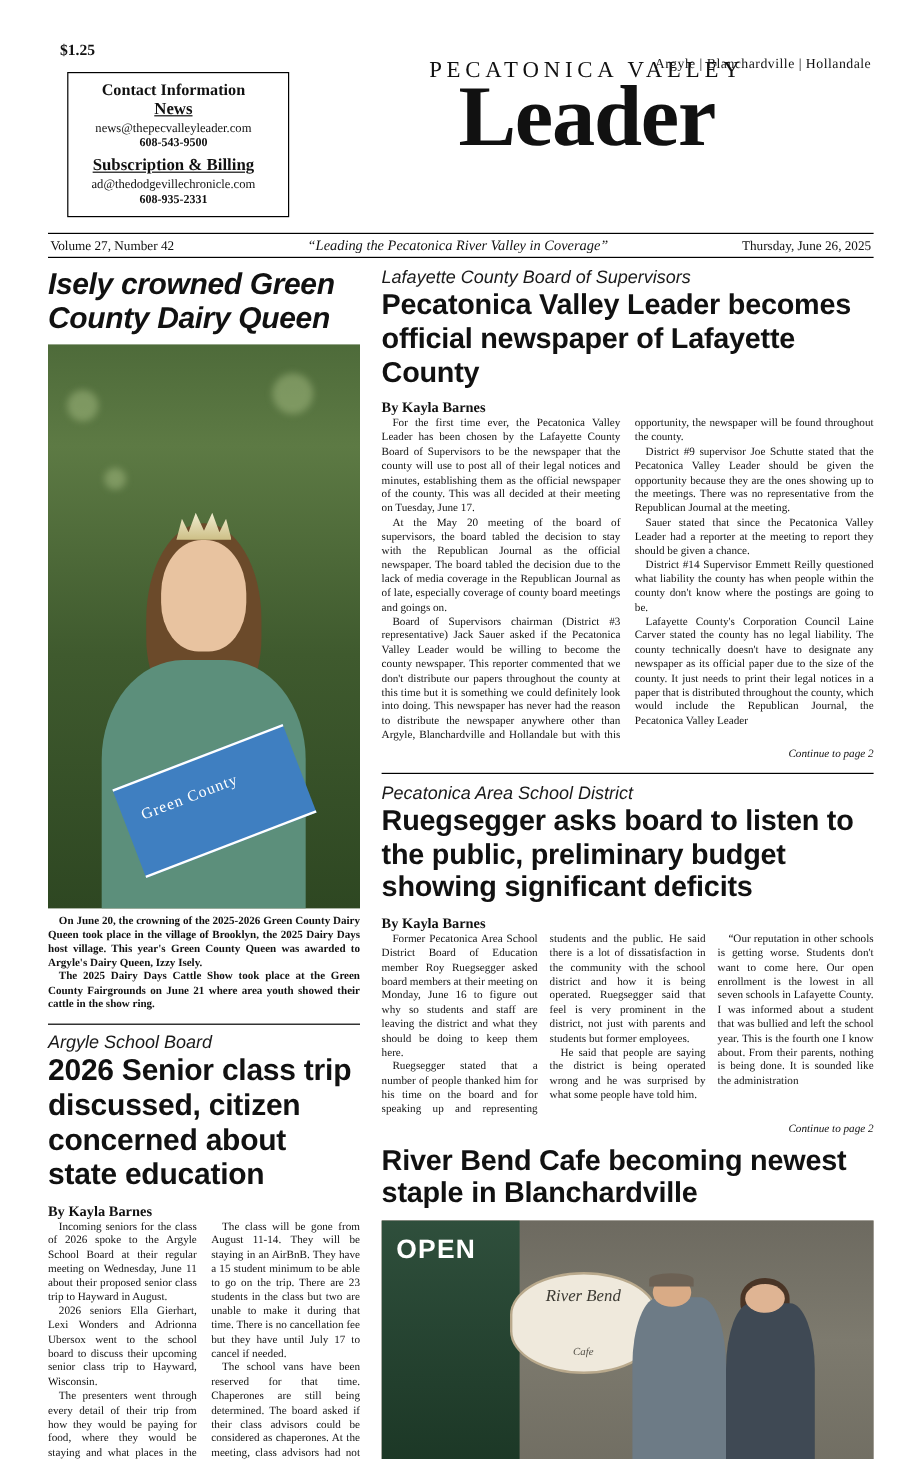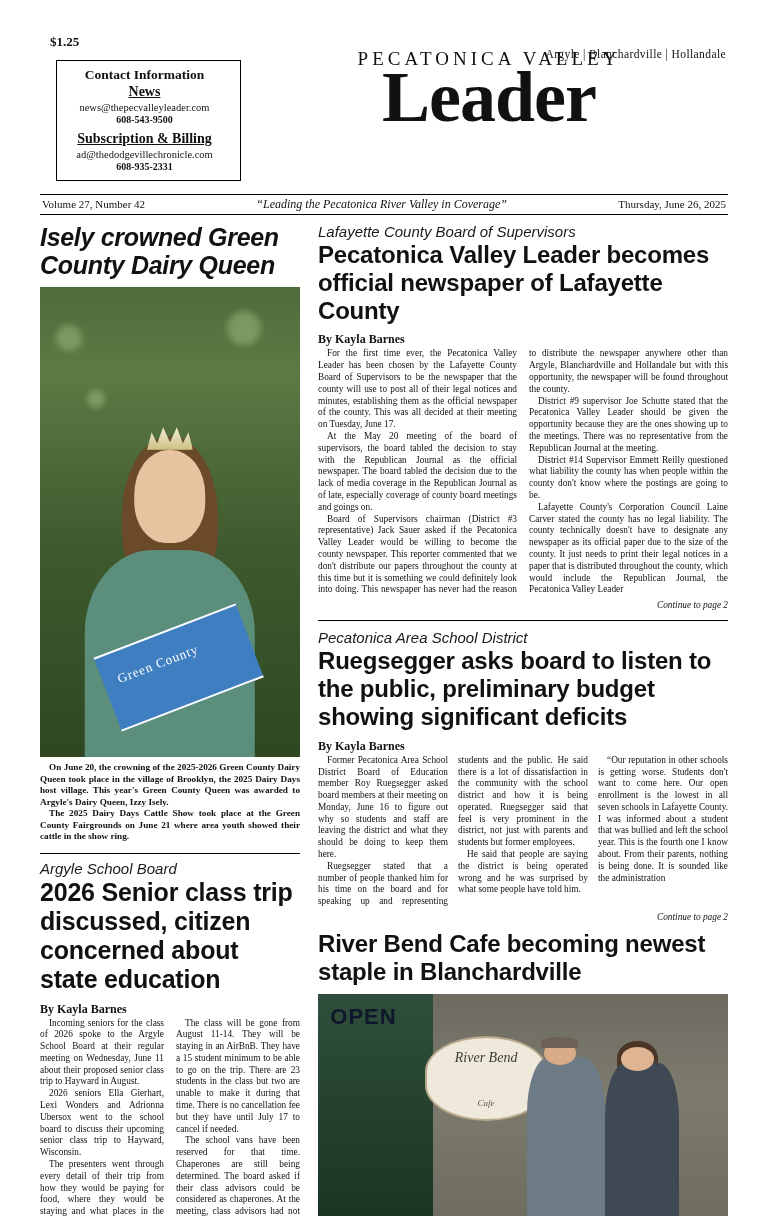--- a/index.html
+++ b/index.html
@@ -167,21 +167,21 @@
     background: linear-gradient(180deg,#f4f1d8,#cdbf86);
     clip-path: polygon(0% 100%, 10% 30%, 22% 75%, 35% 10%, 50% 70%, 65% 10%, 78% 75%, 90% 30%, 100% 100%);
   }
 
   
   .rb-photo { height: 265px; background: #8a8378; position:relative; }
   .rb-wall { position:absolute; inset:0; background:
      linear-gradient(180deg,#6d6a60 0%, #7d7a6e 38%, #6a675c 100%); }
   .rb-door { position:absolute; left:0; top:0; width:28%; height:100%;
      background: linear-gradient(180deg,#2f4f3c,#16301f); }
-  .rb-open { position:absolute; left:3%; top:4%; color:#0f172a;
+  .rb-open { position:absolute; left:3%; top:4%; color:#ffffff;
      font-family:"Liberation Sans",sans-serif; font-size:22px; font-weight:bold; letter-spacing:1px;}
   .rb-sign {
      position:absolute; left:26%; top:16%; width:30%; height:32%;
      background:#efe9dc; border-radius:50%/42%; border:2px solid #b9a98c;
      display:flex; flex-direction:column; align-items:center; justify-content:center;gap:32px;
   }
   .rb-sign .s1 { font-family:"Liberation Serif",serif; font-style:italic; font-size:14px; color:#3c3a33;}
   .rb-sign .s2 { font-family:"Liberation Serif",serif; font-style:italic; font-size:9px; color:#55524a;}
   .rb-person-a { position:absolute; left:51%; top:24%; width:19%; height:76%;
      background:#6d7b86; border-radius:28% 28% 0 0; }
@@ -275,20 +275,21 @@
 
       <div class="kicker">Lafayette County Board of Supervisors</div>
       <h2 class="head big">Pecatonica Valley Leader becomes official newspaper of Lafayette County</h2>
 
       <div class="byline">By Kayla Barnes</div>
       <div class="body-text twocol">
         <p>For the first time ever, the Pecatonica Valley Leader has been chosen by the Lafayette County Board of Supervisors to be the newspaper that the county will use to post all of their legal notices and minutes, establishing them as the official newspaper of the county. This was all decided at their meeting on Tuesday, June 17.</p>
         <p>At the May 20 meeting of the board of supervisors, the board tabled the decision to stay with the Republican Journal as the official newspaper. The board tabled the decision due to the lack of media coverage in the Republican Journal as of late, especially coverage of county board meetings and goings on.</p>
         <p>Board of Supervisors chairman (District #3 representative) Jack Sauer asked if the Pecatonica Valley Leader would be willing to become the county newspaper. This reporter commented that we don't distribute our papers throughout the county at this time but it is something we could definitely look into doing. This newspaper has never had the reason to distribute the newspaper anywhere other than Argyle, Blanchardville and Hollandale but with this opportunity, the newspaper will be found throughout the county.</p>
         <p>District #9 supervisor Joe Schutte stated that the Pecatonica Valley Leader should be given the opportunity because they are the ones showing up to the meetings. There was no representative from the Republican Journal at the meeting.</p>
+        <p>Sauer stated that since the Pecatonica Valley Leader had a reporter at the meeting to report they should be given a chance.</p>
         <p>District #14 Supervisor Emmett Reilly questioned what liability the county has when people within the county don't know where the postings are going to be.</p>
         <p>Lafayette County's Corporation Council Laine Carver stated the county has no legal liability. The county technically doesn't have to designate any newspaper as its official paper due to the size of the county. It just needs to print their legal notices in a paper that is distributed throughout the county, which would include the Republican Journal, the Pecatonica Valley Leader</p>
       </div>
       <div class="cont">Continue to page 2</div>
 
       <div class="hr-thin"></div>
 
       <div class="kicker">Pecatonica Area School District</div>
       <h2 class="head big">Ruegsegger asks board to listen to the public, preliminary budget showing significant deficits</h2>
 

